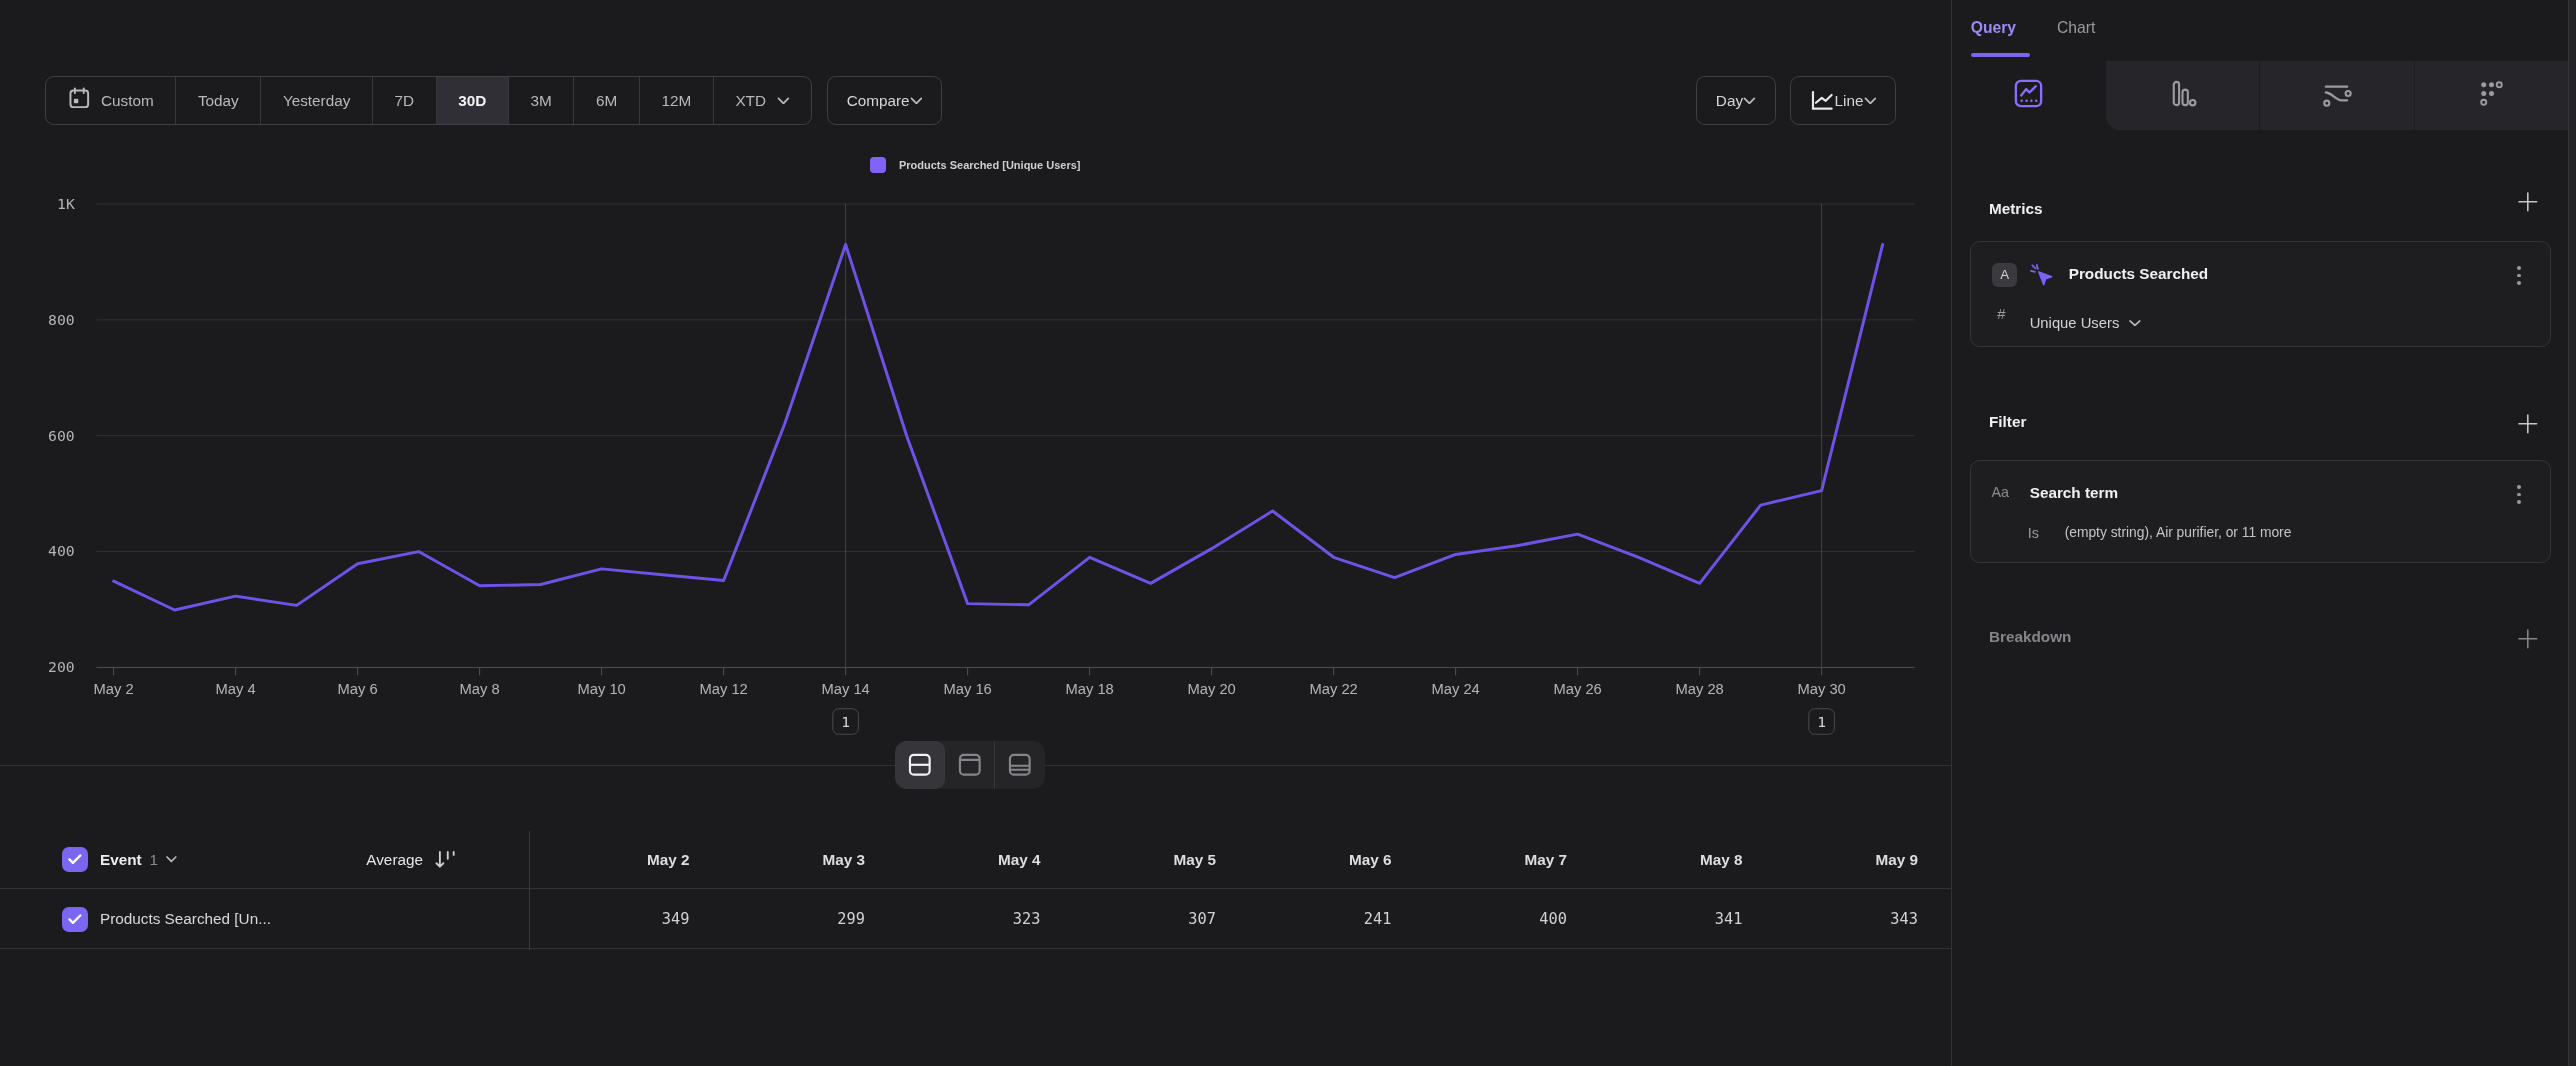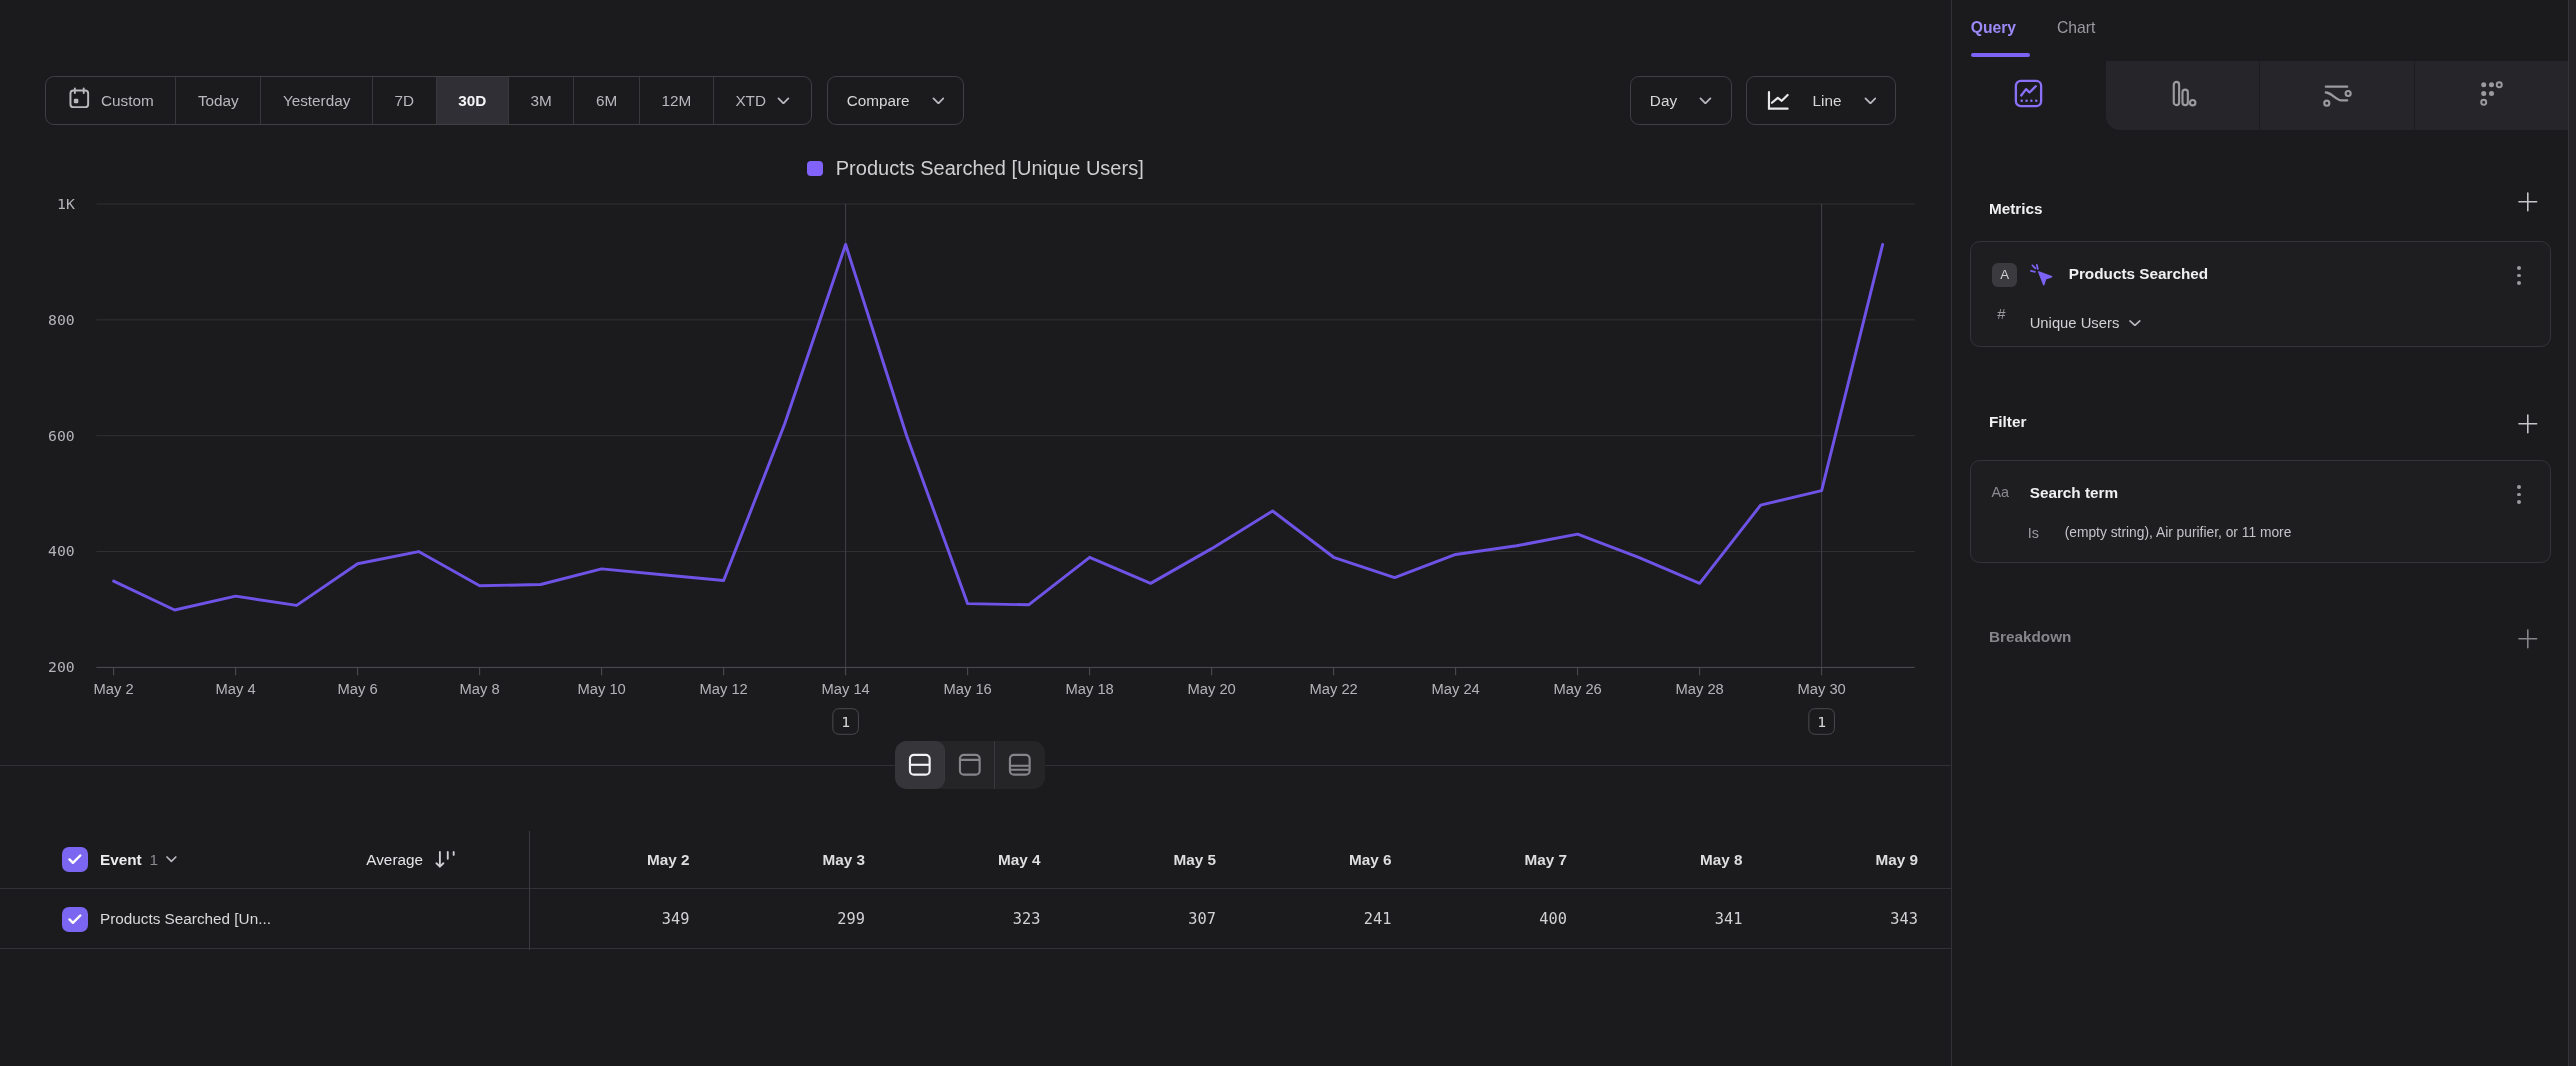--- a/index.html
+++ b/index.html
@@ -12,32 +12,32 @@
   .main { position:absolute; left:0; top:0; width:1951px; height:1067px; background:#1b1b1e; }
   .v-divider { position:absolute; left:1951px; top:0; width:1px; height:1067px; background:#323236; }
 
   
   .toolbar { position:absolute; left:45px; top:76px; width:1851px; height:49px; display:flex; align-items:center; }
   .range-group { display:flex; height:49px; border:1px solid #3f3f44; border-radius:8.9px; overflow:hidden; }
   .range-item { display:flex; align-items:center; gap:10.8px; padding:0 21.6px; height:100%;
                 font-size:15.3px; color:#b9b9bd; border-right:1px solid #38383c; cursor:pointer; white-space:nowrap; }
   .range-item:last-child { border-right:none; }
   .range-item.active { background:#2f2f35; color:#f4f4f6; font-weight:bold; }
-  .btn { display:flex; align-items:center; gap:22px; height:49px; padding:0 18.7px; border:1px solid #3f3f44;
+  .btn { display:flex; align-items:center; gap:0; height:49px; padding:0 18.7px; border:1px solid #3f3f44;
          border-radius:8.9px; background:transparent; color:#d6d6d9; font-size:15.3px; cursor:pointer;
          font-family:"Liberation Sans", sans-serif; }
   .btn svg { display:block; }
   .compare-btn { margin-left:14.8px; }
   .right-btns { margin-left:auto; display:flex; gap:14.8px; }
 
   
   .legend { position:absolute; left:0; top:157px; width:1951px; display:flex; justify-content:center;
             align-items:center; gap:12.8px; }
   .legend-swatch { width:15.7px; height:15.7px; border-radius:3.9px; background:#8263fa; }
-  .legend-label { font-size:20px; color:#cfcfd2; }
+  .legend-label { font-size:11px; color:#cfcfd2;font-weight:bold; }
 
   
   #chartSvg { position:absolute; left:0; top:192px; }
 
   
   .chart-table-divider { position:absolute; left:0; top:765px; width:1951px; height:1px; background:#303034; }
   .view-toggle { position:absolute; left:895px; top:741px; height:48px; display:flex; background:#252528;
                  border-radius:11.8px; padding:0; overflow:hidden; }
   .vt-btn { width:50px; height:48px; display:flex; align-items:center; justify-content:center;
             background:transparent; border:none; border-right:1px solid #39393d; cursor:pointer; }

